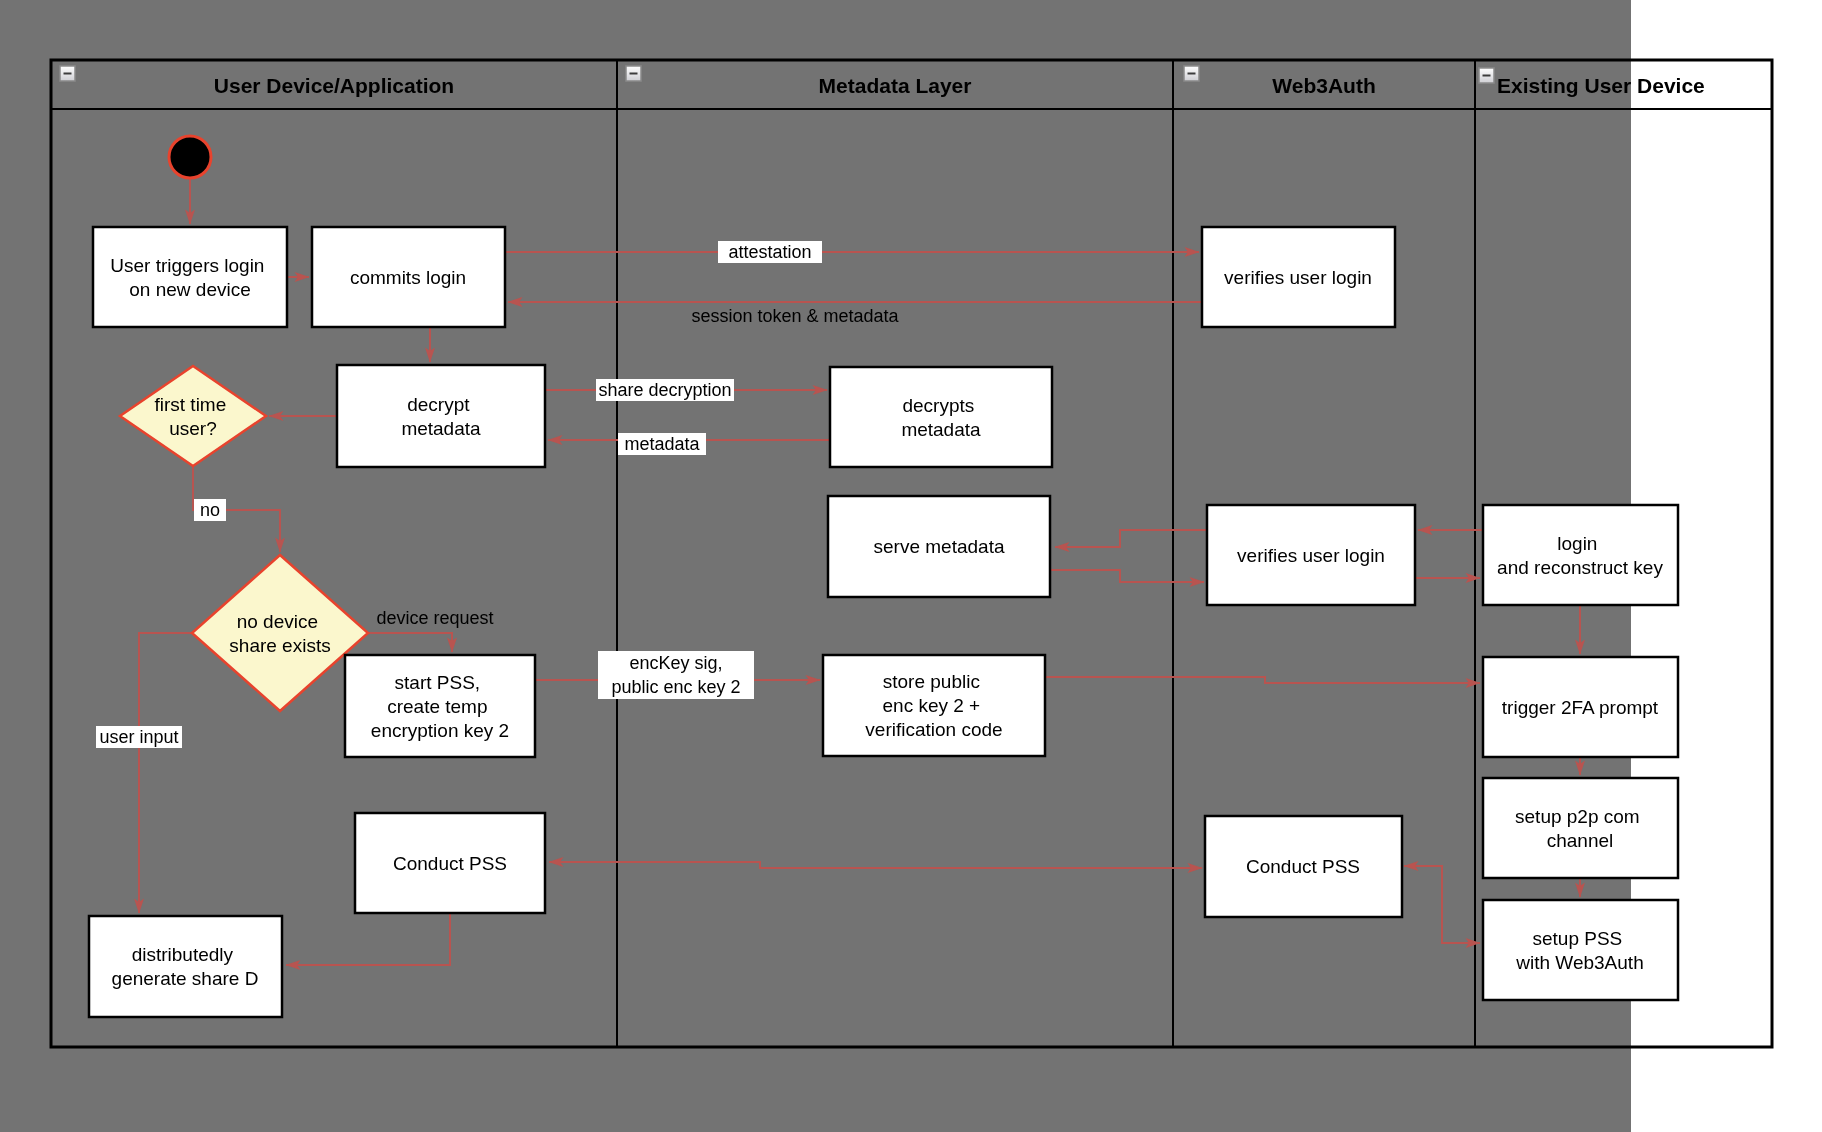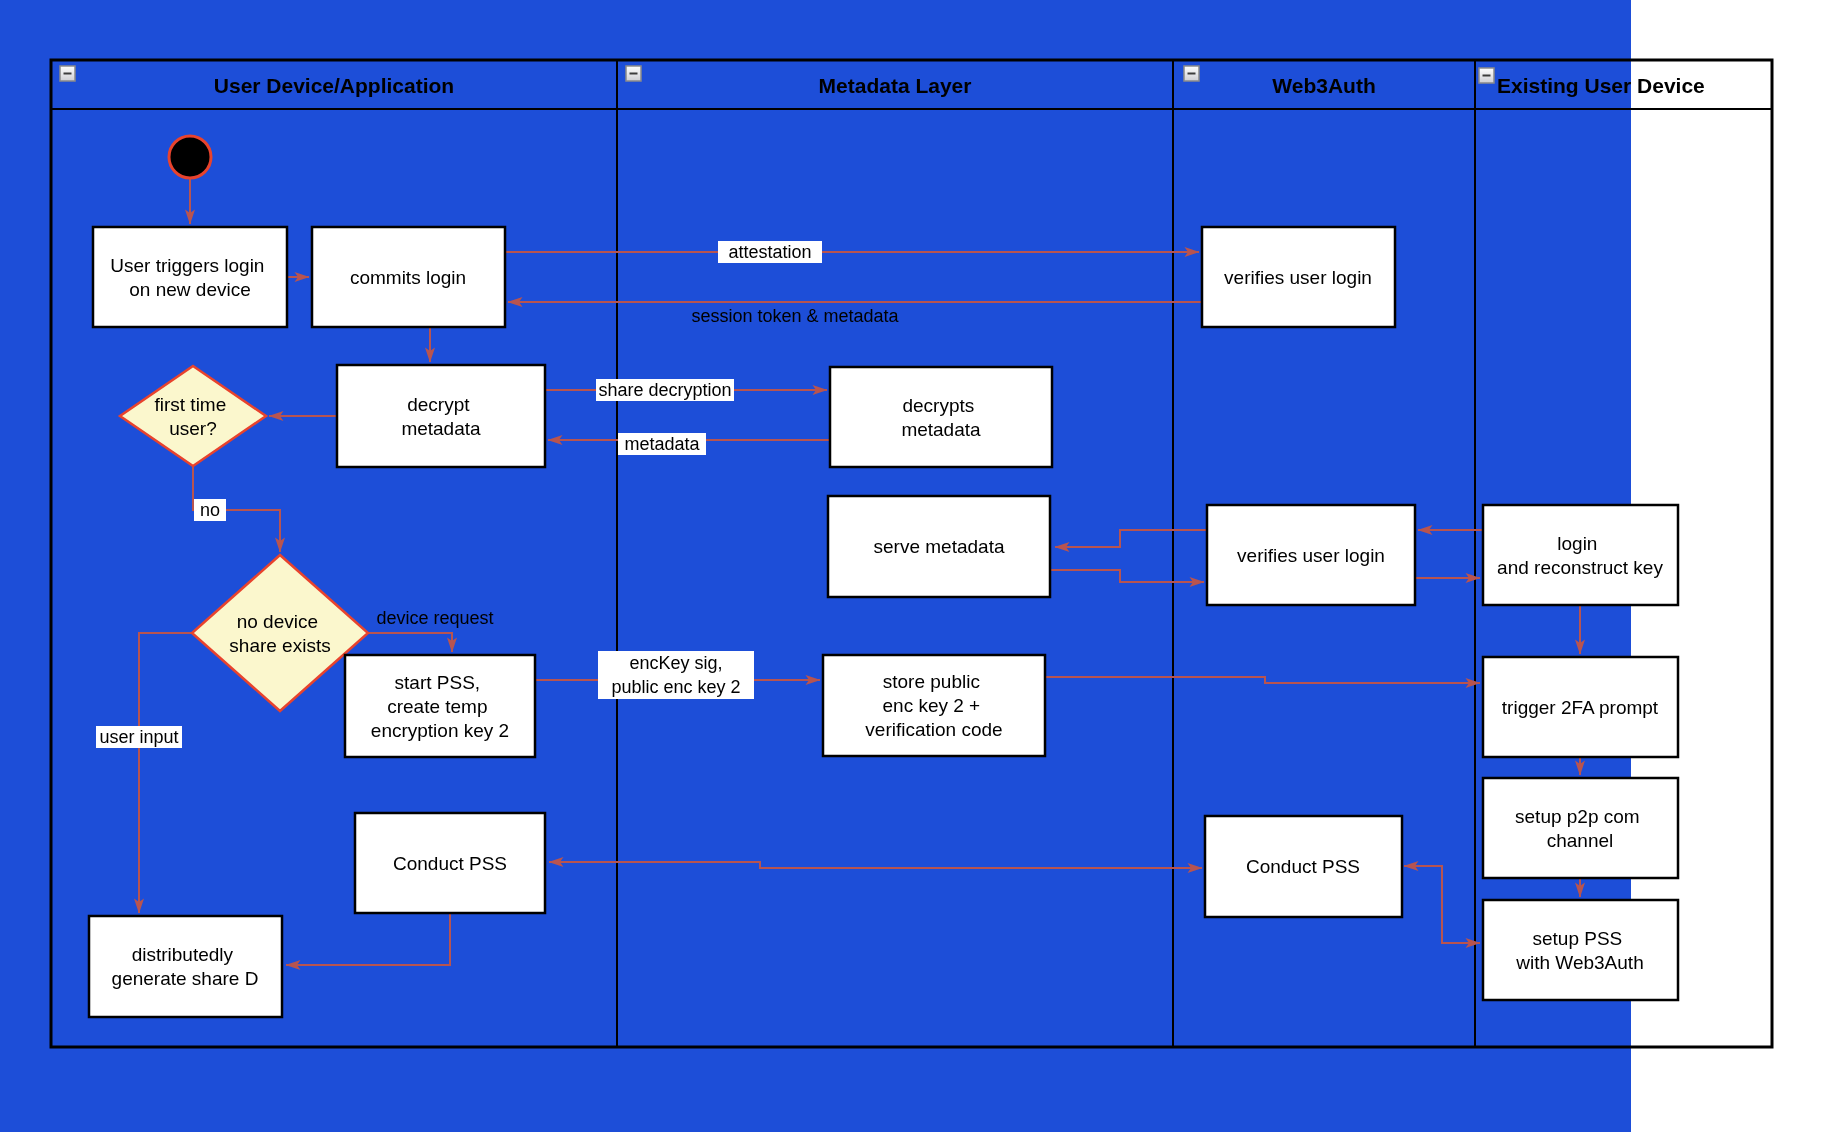--- a/index.html
+++ b/index.html
@@ -1,16 +1,16 @@
 <!DOCTYPE html>
 <html><head>
 <meta charset="utf-8">
 <style>
   html,body{margin:0;padding:0;background:#ffffff;}
-  .stage{position:relative;width:1631px;height:1132px;background:#1d4ed8;font-family:"Liberation Sans",sans-serif;}
+  .stage{position:relative;width:1631px;height:1132px;background:#737373;font-family:"Liberation Sans",sans-serif;}
   svg{display:block;}
   .lane-line{stroke:#000000;stroke-width:2;fill:none;}
   .frame{stroke:#000000;stroke-width:3;fill:none;}
   .node-rect{fill:#ffffff;stroke:#000000;stroke-width:2.5;}
   .diamond{fill:#fbf7cd;stroke:#e8432d;stroke-width:2.5;}
   .start-circle{fill:#000000;stroke:#e8432d;stroke-width:3;}
   .edge{stroke:#b85450;stroke-width:2;fill:none;}
   .node-text{font-family:"Liberation Sans",sans-serif;font-size:19px;fill:#000000;text-anchor:middle;}
   .lane-title{font-family:"Liberation Sans",sans-serif;font-size:21px;font-weight:bold;fill:#000000;text-anchor:middle;}
   .lane-title.left{text-anchor:start;}

